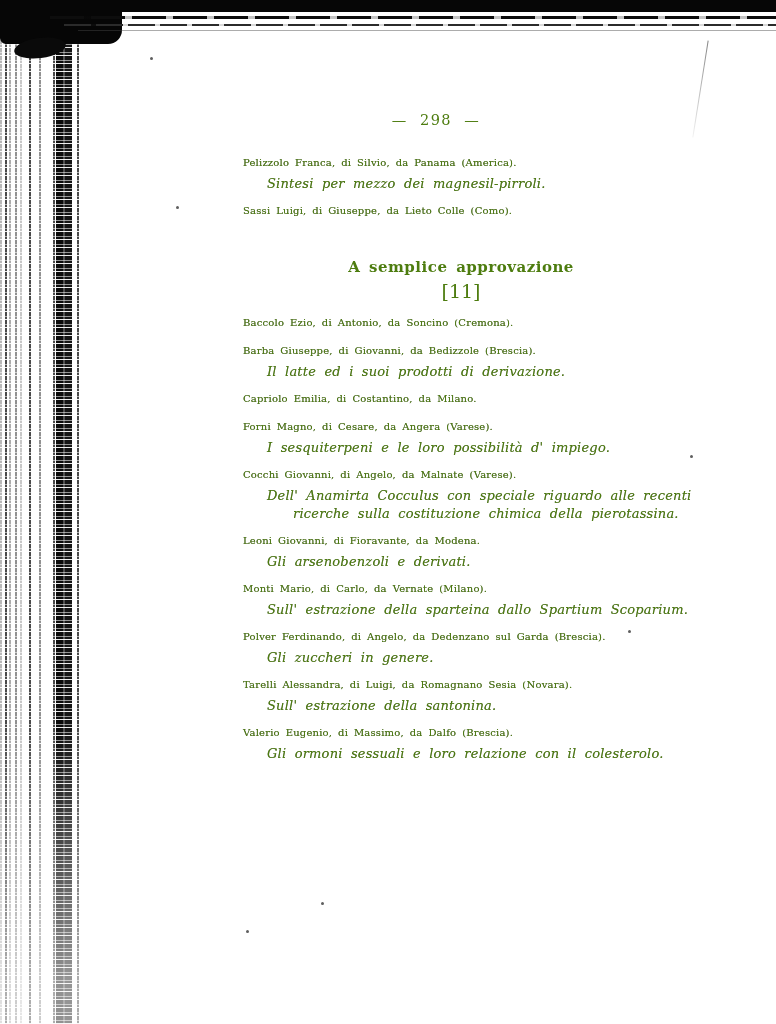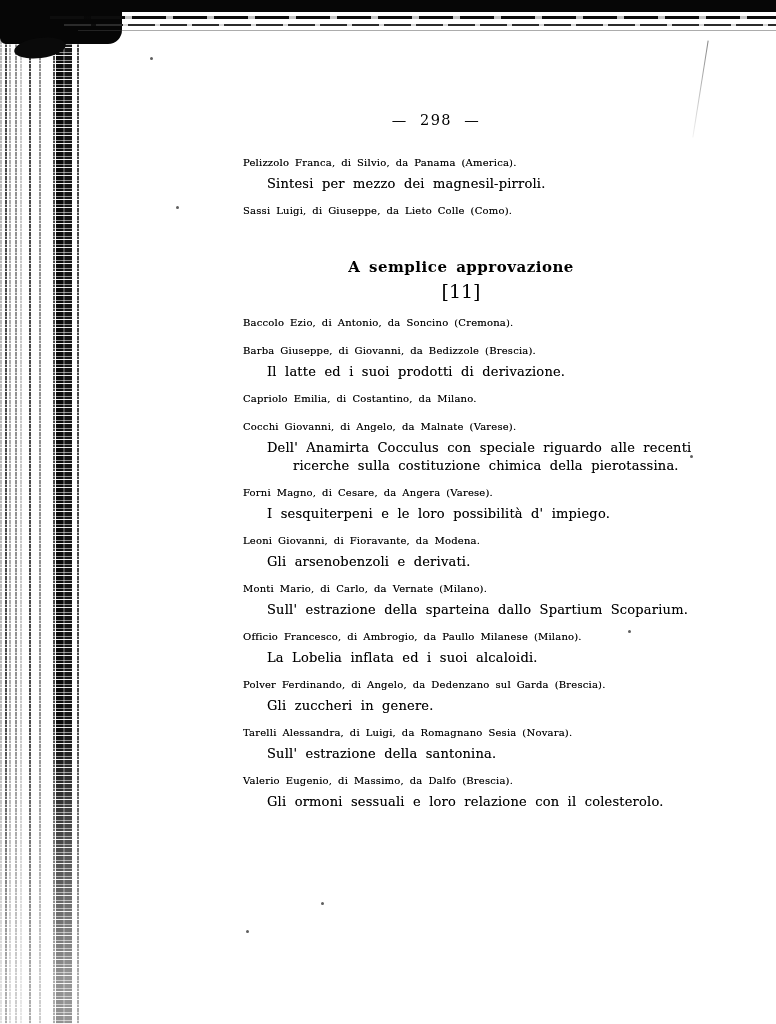--- a/index.html
+++ b/index.html
@@ -5,21 +5,21 @@
   html, body {
     margin: 0; padding: 0;
     background: #e8e8e8;
   }
   .page {
     position: relative;
     width: 776px; height: 1024px;
     background: #ffffff;
     overflow: hidden;
     font-family: "DejaVu Serif", "Liberation Serif", serif;
-    color: #000000;
+    color: #4d7c0f;
   }
 
   
   .top-edge {
     position: absolute; top: 0; left: 0; right: 0; height: 12px;
     background: #060606;
   }
   .top-corner {
     position: absolute; top: 0; left: 0; width: 122px; height: 44px;
     background: #060606;
@@ -92,20 +92,21 @@
   }
   .prelim { margin-top: 25px; }
   .entry { margin-bottom: 8px; }
   .entry .name {
     font-size: 10px; line-height: 20px;
     white-space: nowrap;
     letter-spacing: .2px; word-spacing: 2.5px;
     text-shadow: 0 0 .4px rgba(0,0,0,.55);
   }
   .entry .thesis {
+    font-style: italic;
     font-size: 13px; line-height: 18px;
     padding-left: 50px; text-indent: -26px;
     margin-top: 2px;
     letter-spacing: .2px; word-spacing: 4px;
     text-shadow: 0 0 .3px rgba(0,0,0,.45);
   }
   .section-heading {
     margin: 36px 56px 0 0;
     text-align: center;
     font-weight: bold;
@@ -161,40 +162,36 @@
         <div class="name">Baccolo Ezio, di Antonio, da Soncino (Cremona).</div>
       </div>
       <div class="entry">
         <div class="name">Barba Giuseppe, di Giovanni, da Bedizzole (Brescia).</div>
         <div class="thesis">Il latte ed i suoi prodotti di derivazione.</div>
       </div>
       <div class="entry">
         <div class="name">Capriolo Emilia, di Costantino, da Milano.</div>
       </div>
       <div class="entry">
+        <div class="name">Forni Magno, di Cesare, da Angera (Varese).</div>
+        <div class="thesis">I sesquiterpeni e le loro possibilità d' impiego.</div>
+      </div>
+      <div class="entry">
         <div class="name">Cocchi Giovanni, di Angelo, da Malnate (Varese).</div>
         <div class="thesis">Dell' Anamirta Cocculus con speciale riguardo alle recenti ricerche sulla costituzione chimica della pierotassina.</div>
       </div>
       <div class="entry">
-        <div class="name">Forni Magno, di Cesare, da Angera (Varese).</div>
-        <div class="thesis">I sesquiterpeni e le loro possibilità d' impiego.</div>
-      </div>
-      <div class="entry">
         <div class="name">Leoni Giovanni, di Fioravante, da Modena.</div>
         <div class="thesis">Gli arsenobenzoli e derivati.</div>
       </div>
       <div class="entry">
         <div class="name">Monti Mario, di Carlo, da Vernate (Milano).</div>
         <div class="thesis">Sull' estrazione della sparteina dallo Spartium Scoparium.</div>
       </div>
       <div class="entry">
-        <div class="name">Officio Francesco, di Ambrogio, da Paullo Milanese (Milano).</div>
-        <div class="thesis">La Lobelia inflata ed i suoi alcaloidi.</div>
-      </div>
-      <div class="entry">
         <div class="name">Polver Ferdinando, di Angelo, da Dedenzano sul Garda (Brescia).</div>
         <div class="thesis">Gli zuccheri in genere.</div>
       </div>
       <div class="entry">
         <div class="name">Tarelli Alessandra, di Luigi, da Romagnano Sesia (Novara).</div>
         <div class="thesis">Sull' estrazione della santonina.</div>
       </div>
       <div class="entry">
         <div class="name">Valerio Eugenio, di Massimo, da Dalfo (Brescia).</div>
         <div class="thesis">Gli ormoni sessuali e loro relazione con il colesterolo.</div>

